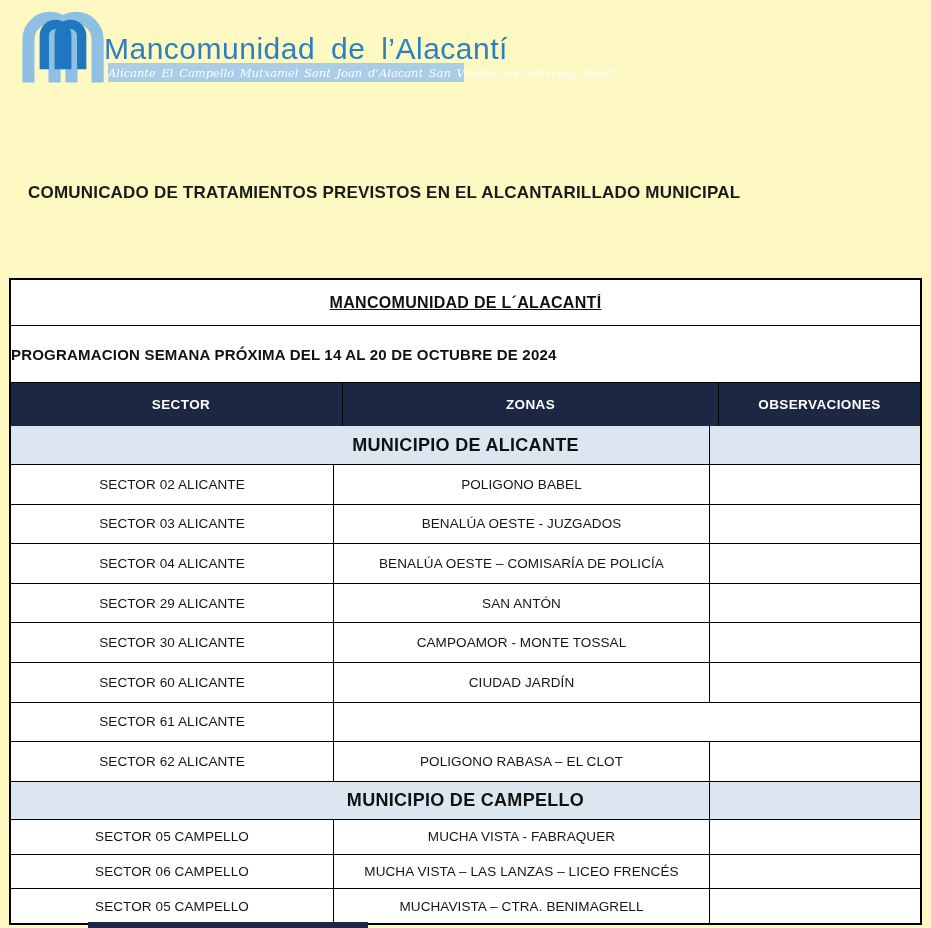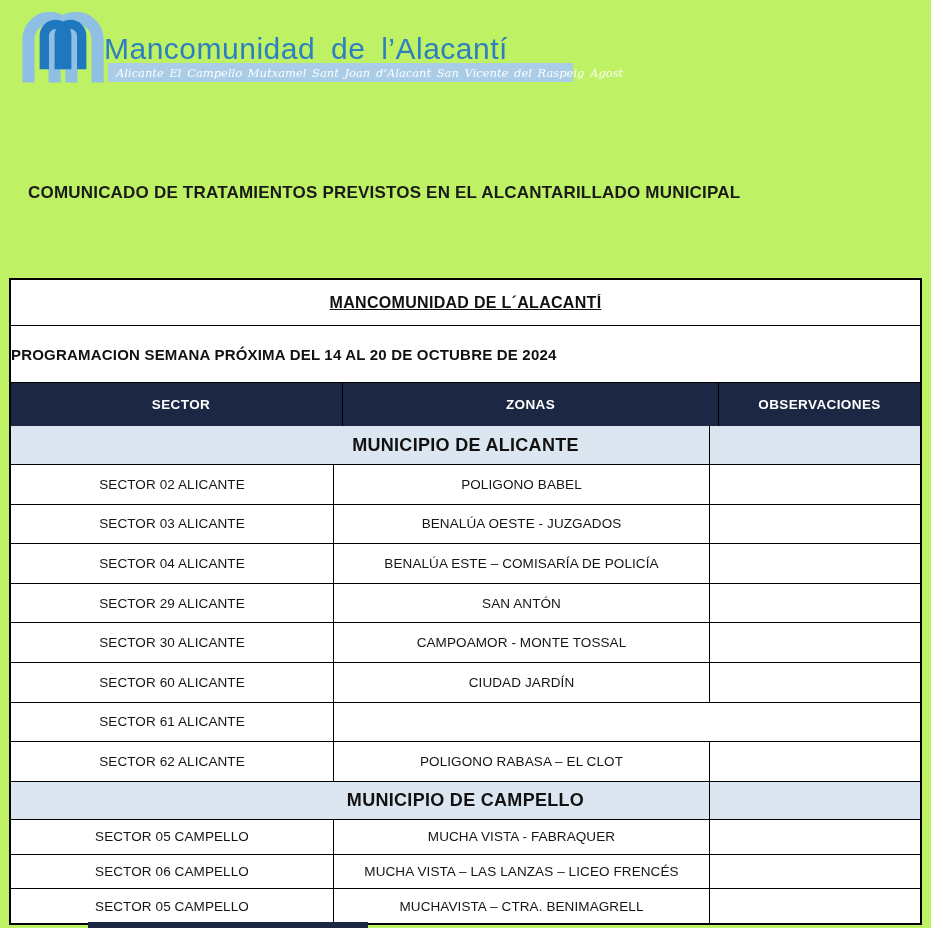--- a/index.html
+++ b/index.html
@@ -1,30 +1,30 @@
 <!DOCTYPE html>
 <html><head>
 <meta charset="utf-8">
 <style>
   html,body{margin:0;padding:0;background:#fff;}
   #page{
-    position:relative;width:931px;height:928px;background:#bef264;overflow:hidden;
+    position:relative;width:931px;height:928px;background:#fef9c3;overflow:hidden;
     font-family:"Liberation Sans",sans-serif;color:#111;
   }
 
   
   #logo-block{position:absolute;left:16px;top:2px;width:560px;height:86px;}
   #logo-mark{position:absolute;left:0;top:0;width:94px;height:86px;}
   #logo-word{
     position:absolute;left:88px;top:30px;font-size:30px;font-weight:400;
     color:#2e7fc0;letter-spacing:.5px;word-spacing:7px;white-space:nowrap;
   }
   #logo-strip{
-    position:absolute;left:92px;top:61px;width:465px;height:19px;background:#a9cce7;
-    display:flex;align-items:center;padding-left:8px;box-sizing:border-box;
+    position:absolute;left:92px;top:61px;width:356px;height:19px;background:#a9cce7;
+    display:flex;align-items:center;box-sizing:border-box;
   }
   #logo-strip span{
     font-family:"DejaVu Serif",serif;font-style:italic;font-size:11.5px;color:#fdfdfd;
     white-space:nowrap;word-spacing:2px;
   }
 
   
   #page-title{
     position:absolute;left:28px;top:183px;font-size:17px;font-weight:700;
     letter-spacing:.2px;color:#1a1a1a;white-space:nowrap;
@@ -116,21 +116,21 @@
           <div class="cell col-zonas">POLIGONO BABEL</div>
           <div class="cell col-obs"></div>
         </div>
         <div class="row data-row">
           <div class="cell col-sector">SECTOR 03 ALICANTE</div>
           <div class="cell col-zonas">BENALÚA OESTE - JUZGADOS</div>
           <div class="cell col-obs"></div>
         </div>
         <div class="row data-row">
           <div class="cell col-sector">SECTOR 04 ALICANTE</div>
-          <div class="cell col-zonas">BENALÚA ESTE – COMISARÍA DE POLICÍA</div>
+          <div class="cell col-zonas">BENALÚA OESTE – COMISARÍA DE POLICÍA</div>
           <div class="cell col-obs"></div>
         </div>
         <div class="row data-row">
           <div class="cell col-sector">SECTOR 29 ALICANTE</div>
           <div class="cell col-zonas">SAN ANTÓN</div>
           <div class="cell col-obs"></div>
         </div>
         <div class="row data-row">
           <div class="cell col-sector">SECTOR 30 ALICANTE</div>
           <div class="cell col-zonas">CAMPOAMOR - MONTE TOSSAL</div>

